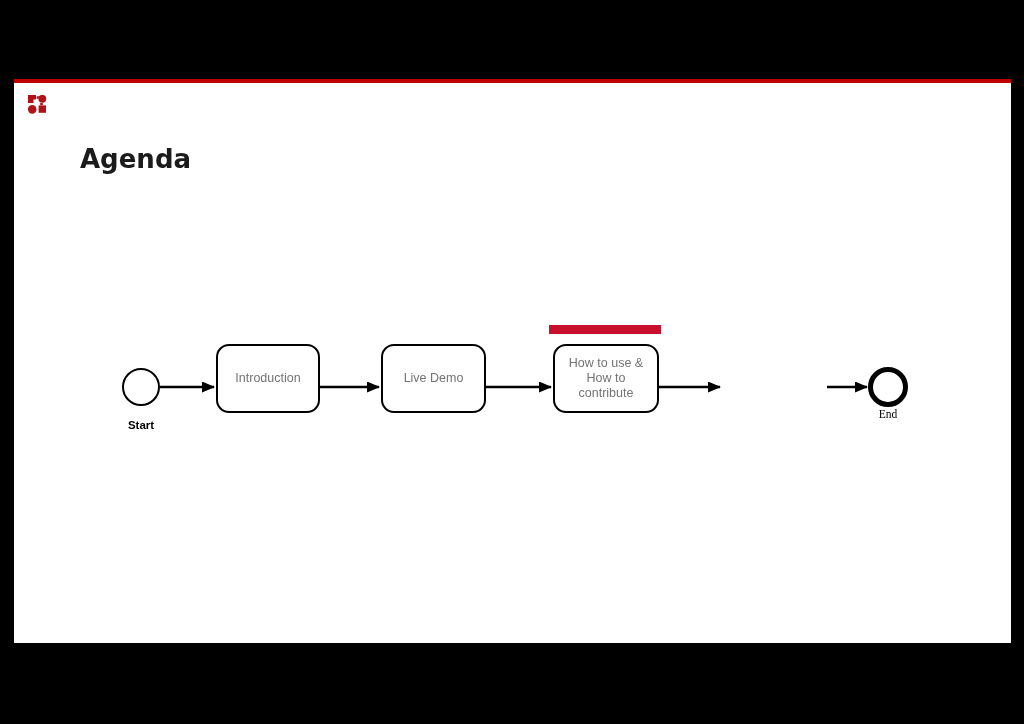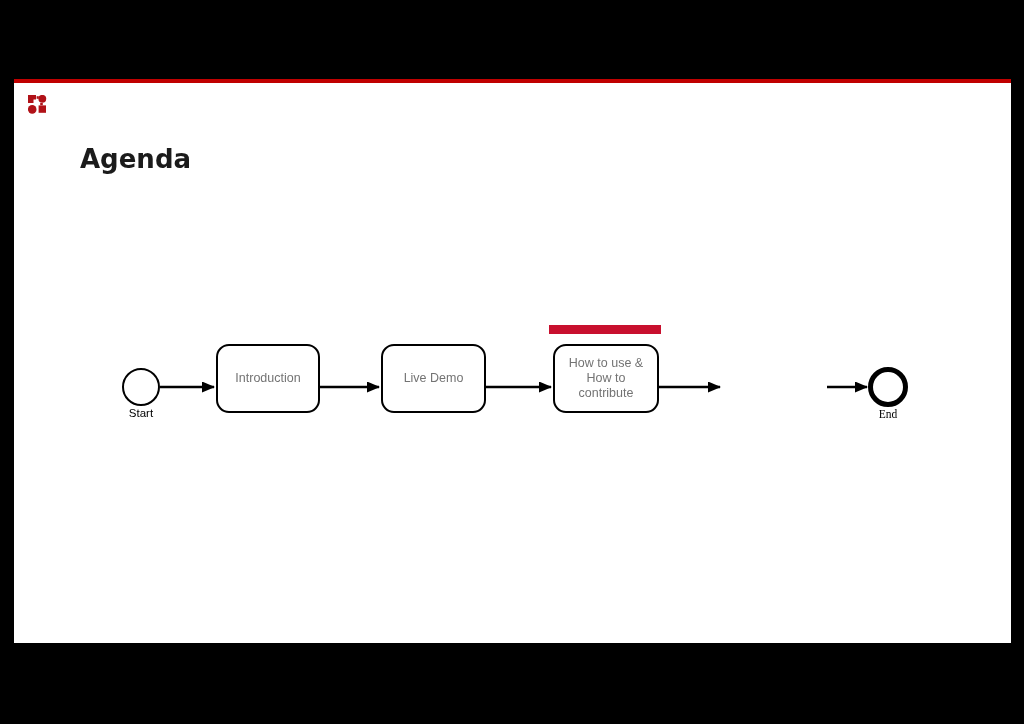--- a/index.html
+++ b/index.html
@@ -51,21 +51,21 @@
   }
   .start-circle { left: 108px; top: 285px; width: 38px; height: 38px; border: 2px solid #000; }
   .end-circle   { left: 854px; top: 284px; width: 40px; height: 40px; border: 5px solid #000; }
 
   .event-label {
     position: absolute;
     text-align: center;
     font-size: 11.5px;
     color: #000;
   }
-  .start-label { left: 100px; top: 324px; width: 54px; }
+  .start-label { left: 100px; top: 336px; width: 54px; font-weight: bold; }
   .end-label   { left: 847px; top: 325px; width: 54px; font-family: Liberation Serif, serif; }
 
   .task-box {
     position: absolute;
     top: 261px; height: 69px;
     box-sizing: border-box;
     border: 2.5px solid #000;
     border-radius: 13px;
     background: #fff;
     display: flex;

